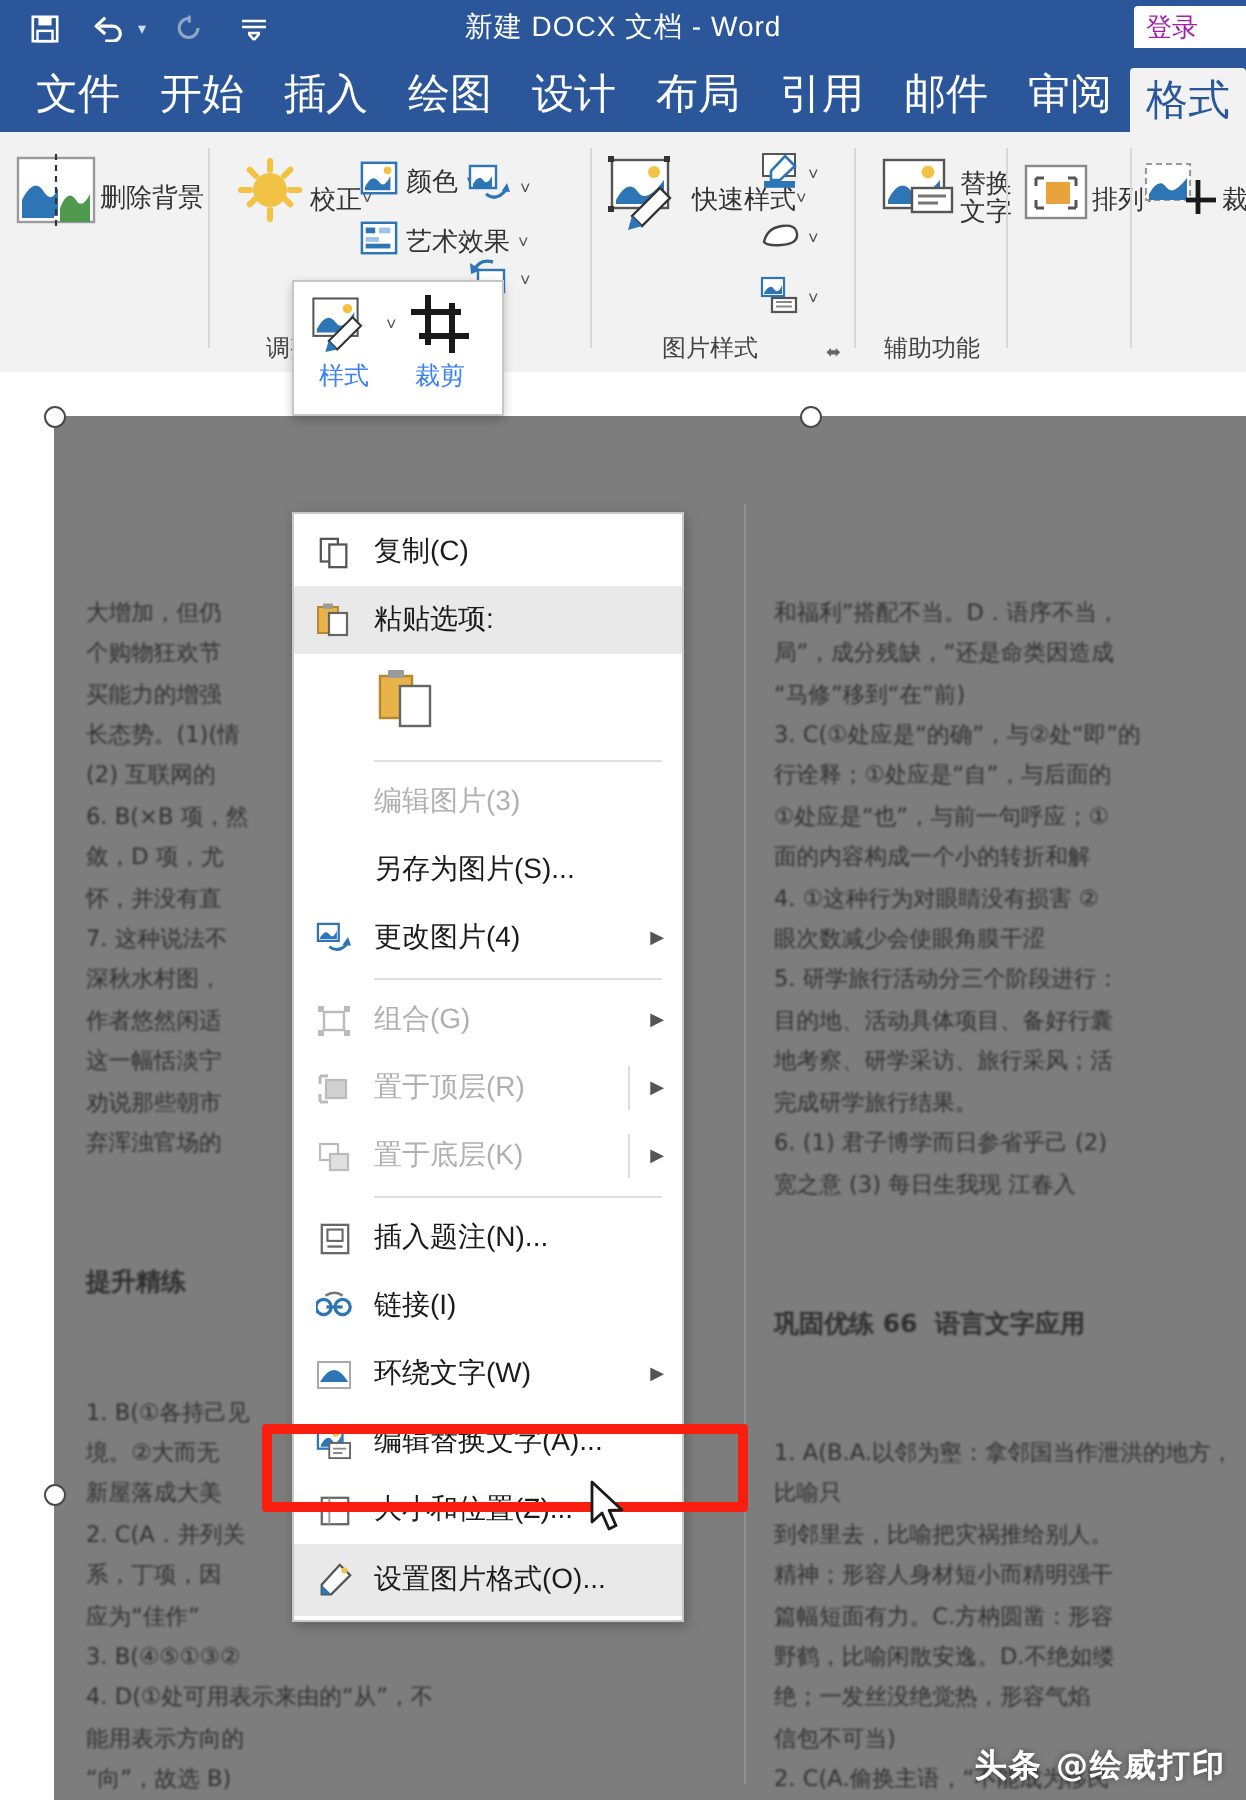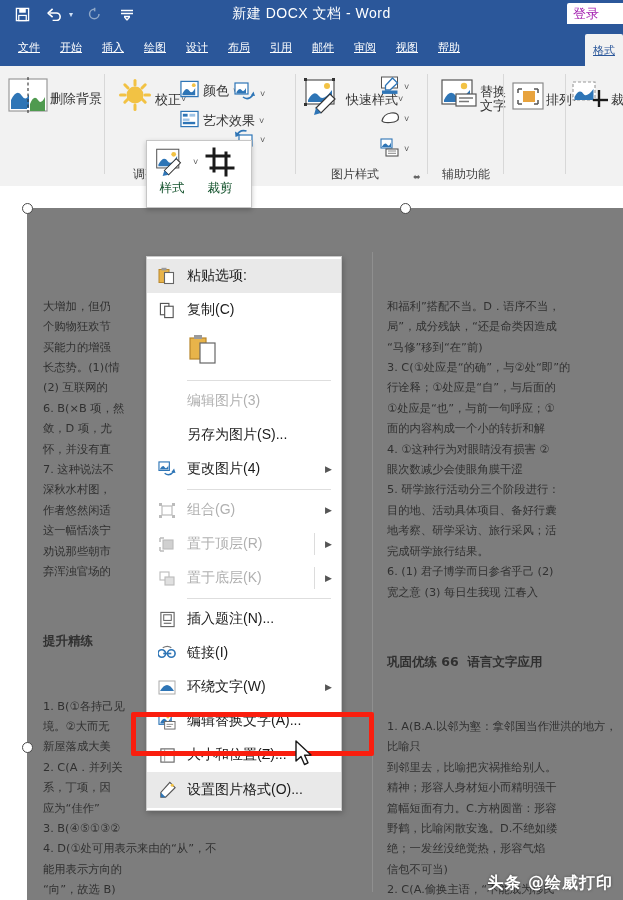--- a/index.html
+++ b/index.html
@@ -29,22 +29,22 @@
     display:flex;align-items:center;padding:0 6px;
     border-top-left-radius:2px;
   }
   
   #tabbar{
     position:absolute;left:0;top:28px;width:623px;height:38px;
     background:#2b579a;
   }
   #tabs{position:absolute;left:8px;top:0;height:38px;display:flex;align-items:center;}
   .tab{
-    color:#ffffff;font-size:11px;padding:0 10px;height:38px;
-    display:flex;align-items:center;white-space:nowrap;text-decoration:underline;
+    color:#ffffff;font-size:21px;padding:0 10px;height:38px;
+    display:flex;align-items:center;white-space:nowrap;
   }
   .tab.active-fmt{
     position:absolute;right:0;top:6px;height:32px;background:#f2f2f2;color:#2b579a;
     padding:0 8px;border-top-left-radius:2px;border-top-right-radius:2px;
   }
   
   #ribbon{
     position:absolute;left:0;top:66px;width:623px;height:120px;
     background:#f2f2f2;border-bottom:1px solid #d4d4d4;
   }
@@ -99,21 +99,21 @@
     background:#ffffff;border:1.6px solid #4a4a4a;box-sizing:border-box;z-index:30;
   }
   
   #minibar{
     position:absolute;left:146px;top:140px;width:104px;height:66px;
     background:#ffffff;border:1px solid #c6c6c6;
     box-shadow:0 2px 5px rgba(0,0,0,.22);z-index:60;
   }
   .mini-item{
     position:absolute;top:6px;display:flex;flex-direction:column;align-items:center;
-    font-size:12.5px;color:#14532d;
+    font-size:12.5px;color:#3b82f6;
   }
   
   #ctxmenu{
     position:absolute;left:146px;top:256px;width:194px;
     background:#ffffff;border:1px solid #c8c8c8;
     box-shadow:1px 2px 6px rgba(0,0,0,.25);z-index:70;
     padding:2px 0;
   }
   .mi{
     position:relative;height:34px;display:flex;align-items:center;
@@ -524,39 +524,39 @@
         </g>
       </svg>
     </span>
     <span>裁剪</span>
   </div>
 </div>
 
 <div id="ctxmenu">
 
 
+  <div class="mi">
+    <span class="mi-ico">
+      <svg width="17" height="17" viewBox="0 0 18 18" aria-hidden="true">
+        <rect x="1.5" y="1.5" width="9" height="12" fill="#ffffff" stroke="#555" stroke-width="1.2"></rect>
+        <rect x="6" y="4.5" width="9" height="12" fill="#ffffff" stroke="#555" stroke-width="1.2"></rect>
+      </svg>
+    </span>
+    <span>复制(C)</span>
+  </div>
+
   <div class="mi hl">
     <span class="mi-ico">
       <svg width="18" height="18" viewBox="0 0 18 18" aria-hidden="true">
         <rect x="1" y="2.5" width="10" height="13" fill="#e8b44a" stroke="#b8862c" stroke-width="1"></rect>
         <rect x="3.5" y="0.8" width="5" height="2.6" fill="#9a9a9a"></rect>
         <rect x="6.5" y="5.5" width="9" height="11" fill="#ffffff" stroke="#666" stroke-width="1.1"></rect>
       </svg>
     </span>
     <span>粘贴选项:</span>
-  </div>
-
-  <div class="mi">
-    <span class="mi-ico">
-      <svg width="17" height="17" viewBox="0 0 18 18" aria-hidden="true">
-        <rect x="1.5" y="1.5" width="9" height="12" fill="#ffffff" stroke="#555" stroke-width="1.2"></rect>
-        <rect x="6" y="4.5" width="9" height="12" fill="#ffffff" stroke="#555" stroke-width="1.2"></rect>
-      </svg>
-    </span>
-    <span>复制(C)</span>
   </div>
 
   <div id="paste-gallery">
     <span>
       <svg width="30" height="32" viewBox="0 0 30 32" aria-hidden="true">
         <rect x="1" y="4" width="16" height="21" fill="#e8b44a" stroke="#b8862c" stroke-width="1.2"></rect>
         <rect x="5" y="1" width="8" height="4" fill="#9a9a9a"></rect>
         <rect x="11" y="9" width="15" height="20" fill="#ffffff" stroke="#666" stroke-width="1.2"></rect>
       </svg>
     </span>

